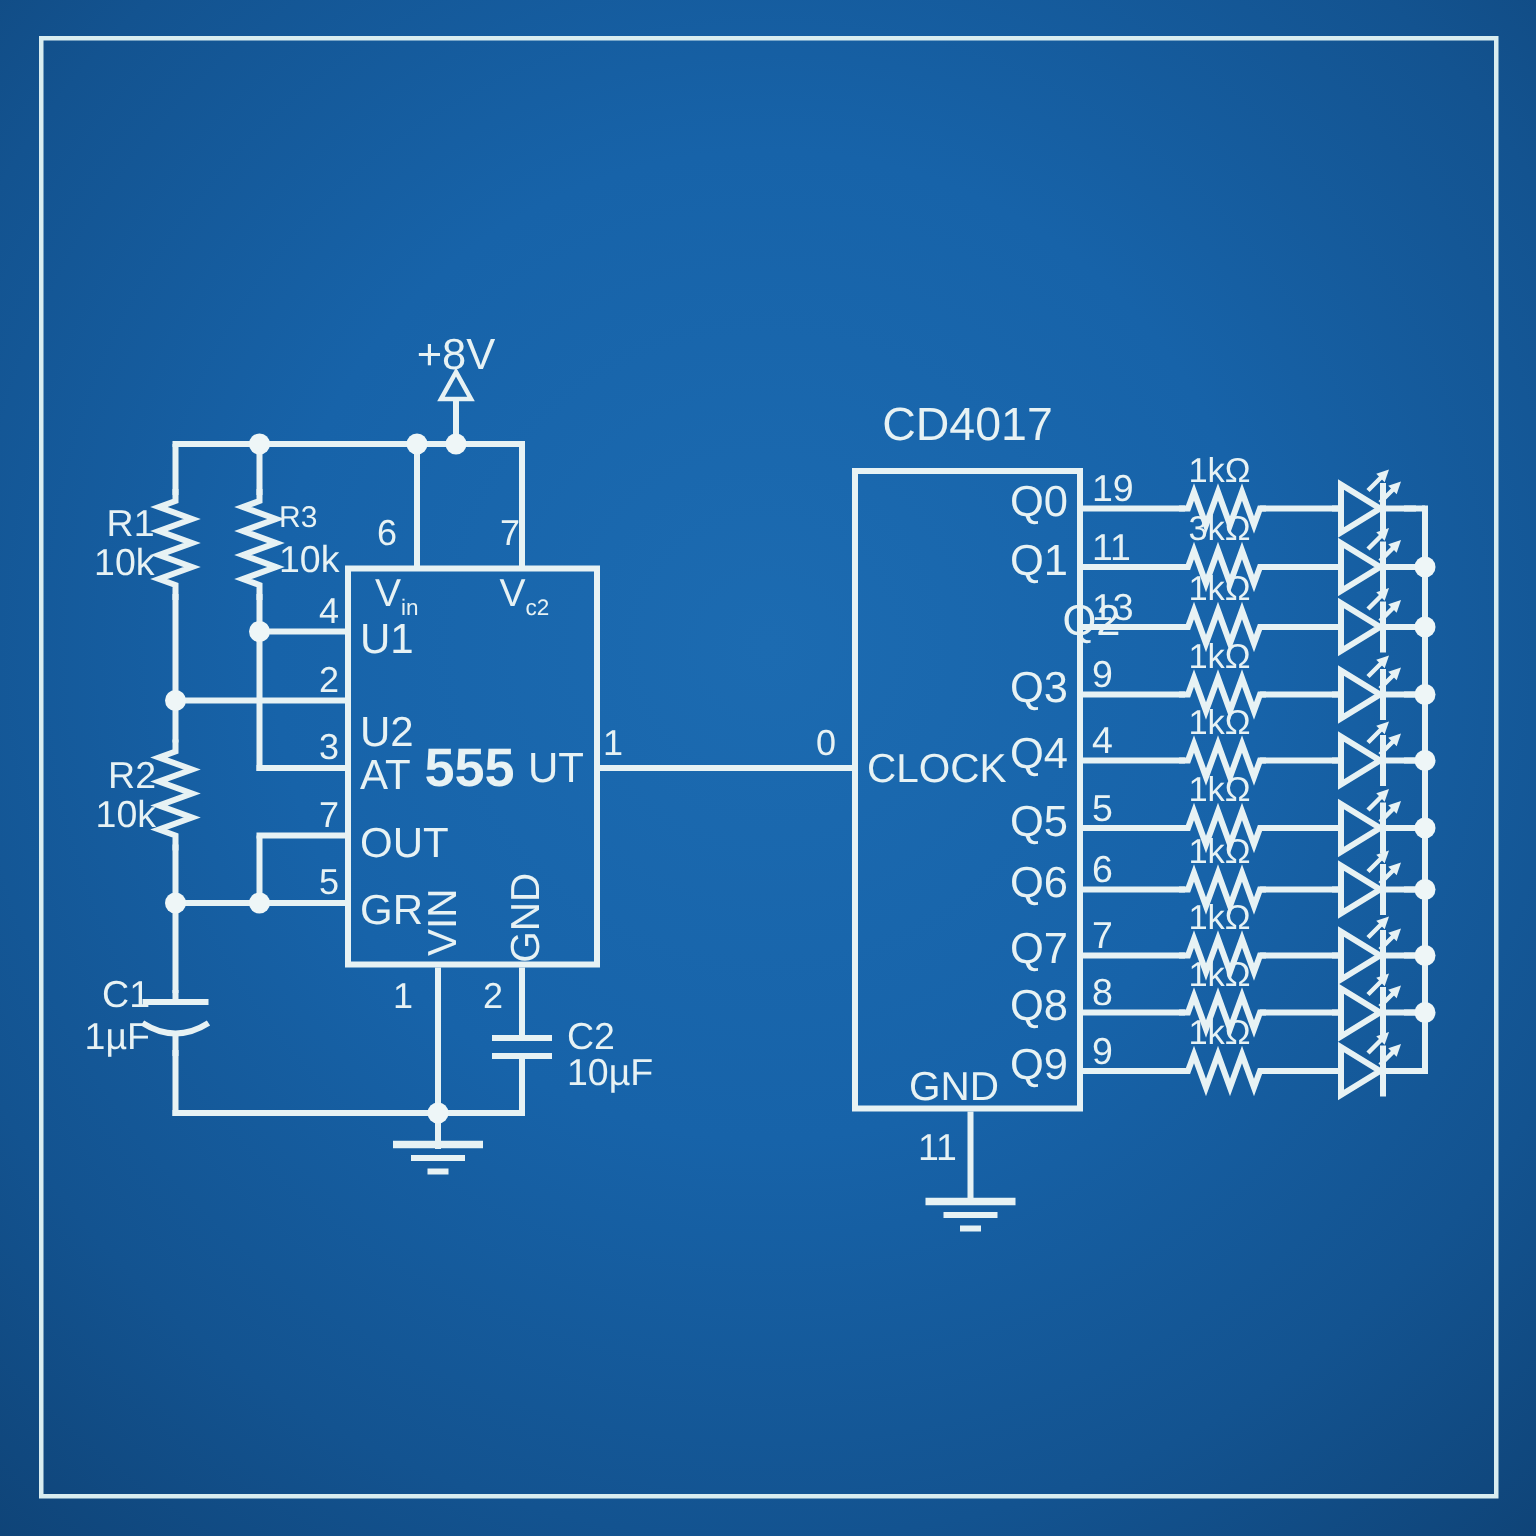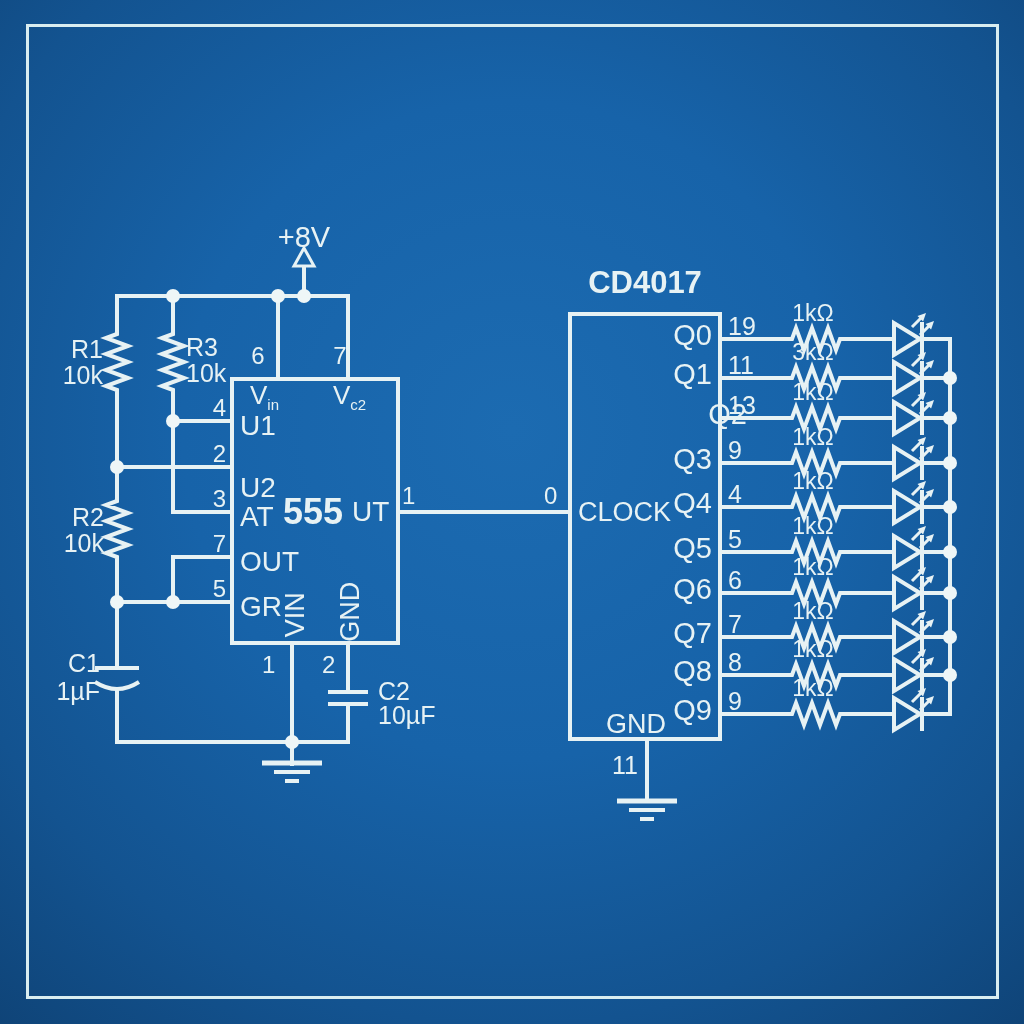--- a/index.html
+++ b/index.html
@@ -117,21 +117,21 @@
       <use href="#sym-gnd"></use>
     </svg>
   <svg class="cmp" style="left:290px;top:246px" width="28" height="52">
       <use href="#sym-pwr"></use>
     </svg>
 
   <span class="lbl" style="left:264px;top:222px;width:80px;text-align:center;font-size:29px">+8V</span>
 
   <span class="lbl" style="left:45px;top:336px;width:58px;text-align:right;font-size:25px">R1</span>
   <span class="lbl" style="left:45px;top:362px;width:58px;text-align:right;font-size:25px">10k</span>
-  <span class="lbl" style="left:186px;top:334px;font-size:25px">R3</span>
+  <span class="lbl" style="left:186px;top:334px;font-size:20px">R3</span>
   <span class="lbl" style="left:186px;top:360px;font-size:25px">10k</span>
   <span class="lbl" style="left:46px;top:504px;width:58px;text-align:right;font-size:25px">R2</span>
   <span class="lbl" style="left:46px;top:530px;width:58px;text-align:right;font-size:25px">10k</span>
   <span class="lbl" style="left:44px;top:650px;width:56px;text-align:right;font-size:25px">C1</span>
   <span class="lbl" style="left:36px;top:678px;width:64px;text-align:right;font-size:25px">1µF</span>
   <span class="lbl" style="left:378px;top:678px;font-size:25px">C2</span>
   <span class="lbl" style="left:378px;top:702px;font-size:25px">10µF</span>
 
   <div class="box" style="left:230px;top:377px;width:170px;height:268px"></div>
   <span class="lbl" style="left:283px;top:492px;width:60px;font-size:36px;font-weight:bold">555</span>
@@ -154,21 +154,21 @@
 
   <span class="lbl pinlbl" style="left:352px;top:497px">UT</span>
   <span class="lbl" style="left:402px;top:483px;width:20px;font-size:24px">1</span>
 
   <span class="lbl rot" style="left:266px;top:600px;width:60px">VIN</span>
   <span class="lbl rot" style="left:321px;top:597px;width:60px">GND</span>
   <span class="lbl" style="left:262px;top:652px;width:20px;font-size:24px">1</span>
   <span class="lbl" style="left:322px;top:652px;width:20px;font-size:24px">2</span>
 
   <div class="box" style="left:568px;top:312px;width:154px;height:429px"></div>
-  <span class="lbl" style="left:568px;top:266px;width:154px;text-align:center;font-size:31px;font-weight:bold">CD4017</span>
+  <span class="lbl" style="left:568px;top:266px;width:154px;text-align:center;font-size:31px;font-weight:normal">CD4017</span>
   <span class="lbl" style="left:578px;top:498px;font-size:27px">CLOCK</span>
   <span class="lbl" style="left:544px;top:483px;width:20px;font-size:24px">0</span>
   <span class="lbl" style="left:606px;top:710px;width:80px;font-size:27px">GND</span>
   <span class="lbl" style="left:612px;top:752px;width:30px;font-size:25px">11</span>
 
   <span class="lbl qlbl" style="left:630px;top:320px">Q0</span>
   <span class="lbl qlbl" style="left:630px;top:359px">Q1</span>
   <span class="lbl qlbl" style="left:665px;top:399px">Q2</span>
   <span class="lbl qlbl" style="left:630px;top:444px">Q3</span>
   <span class="lbl qlbl" style="left:630px;top:488px">Q4</span>

